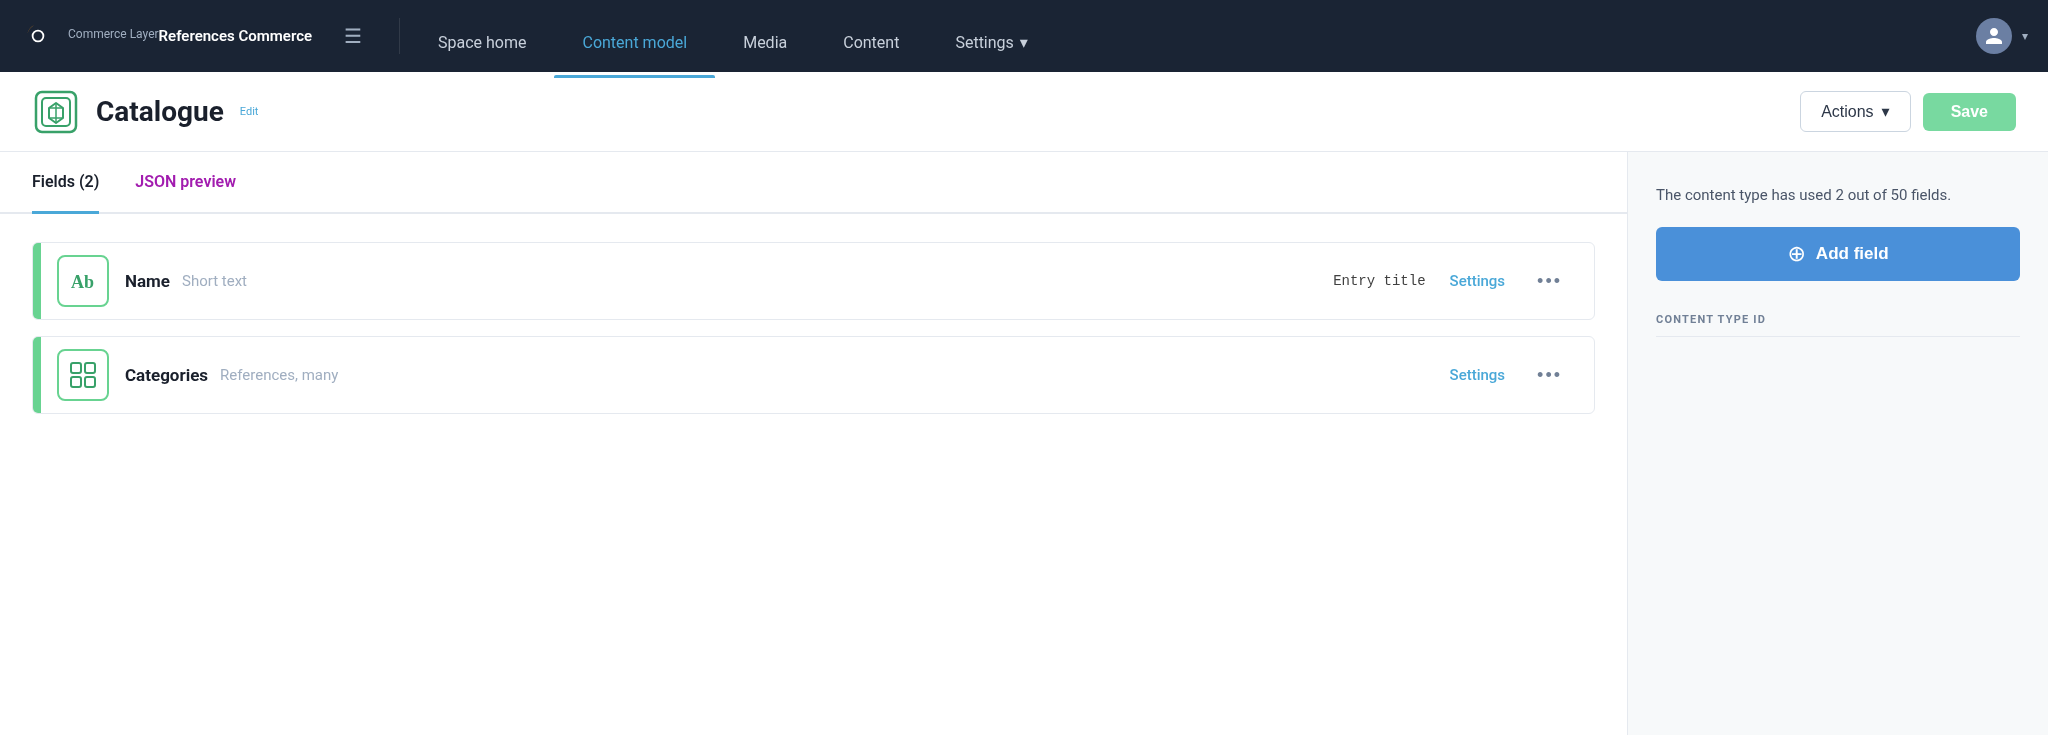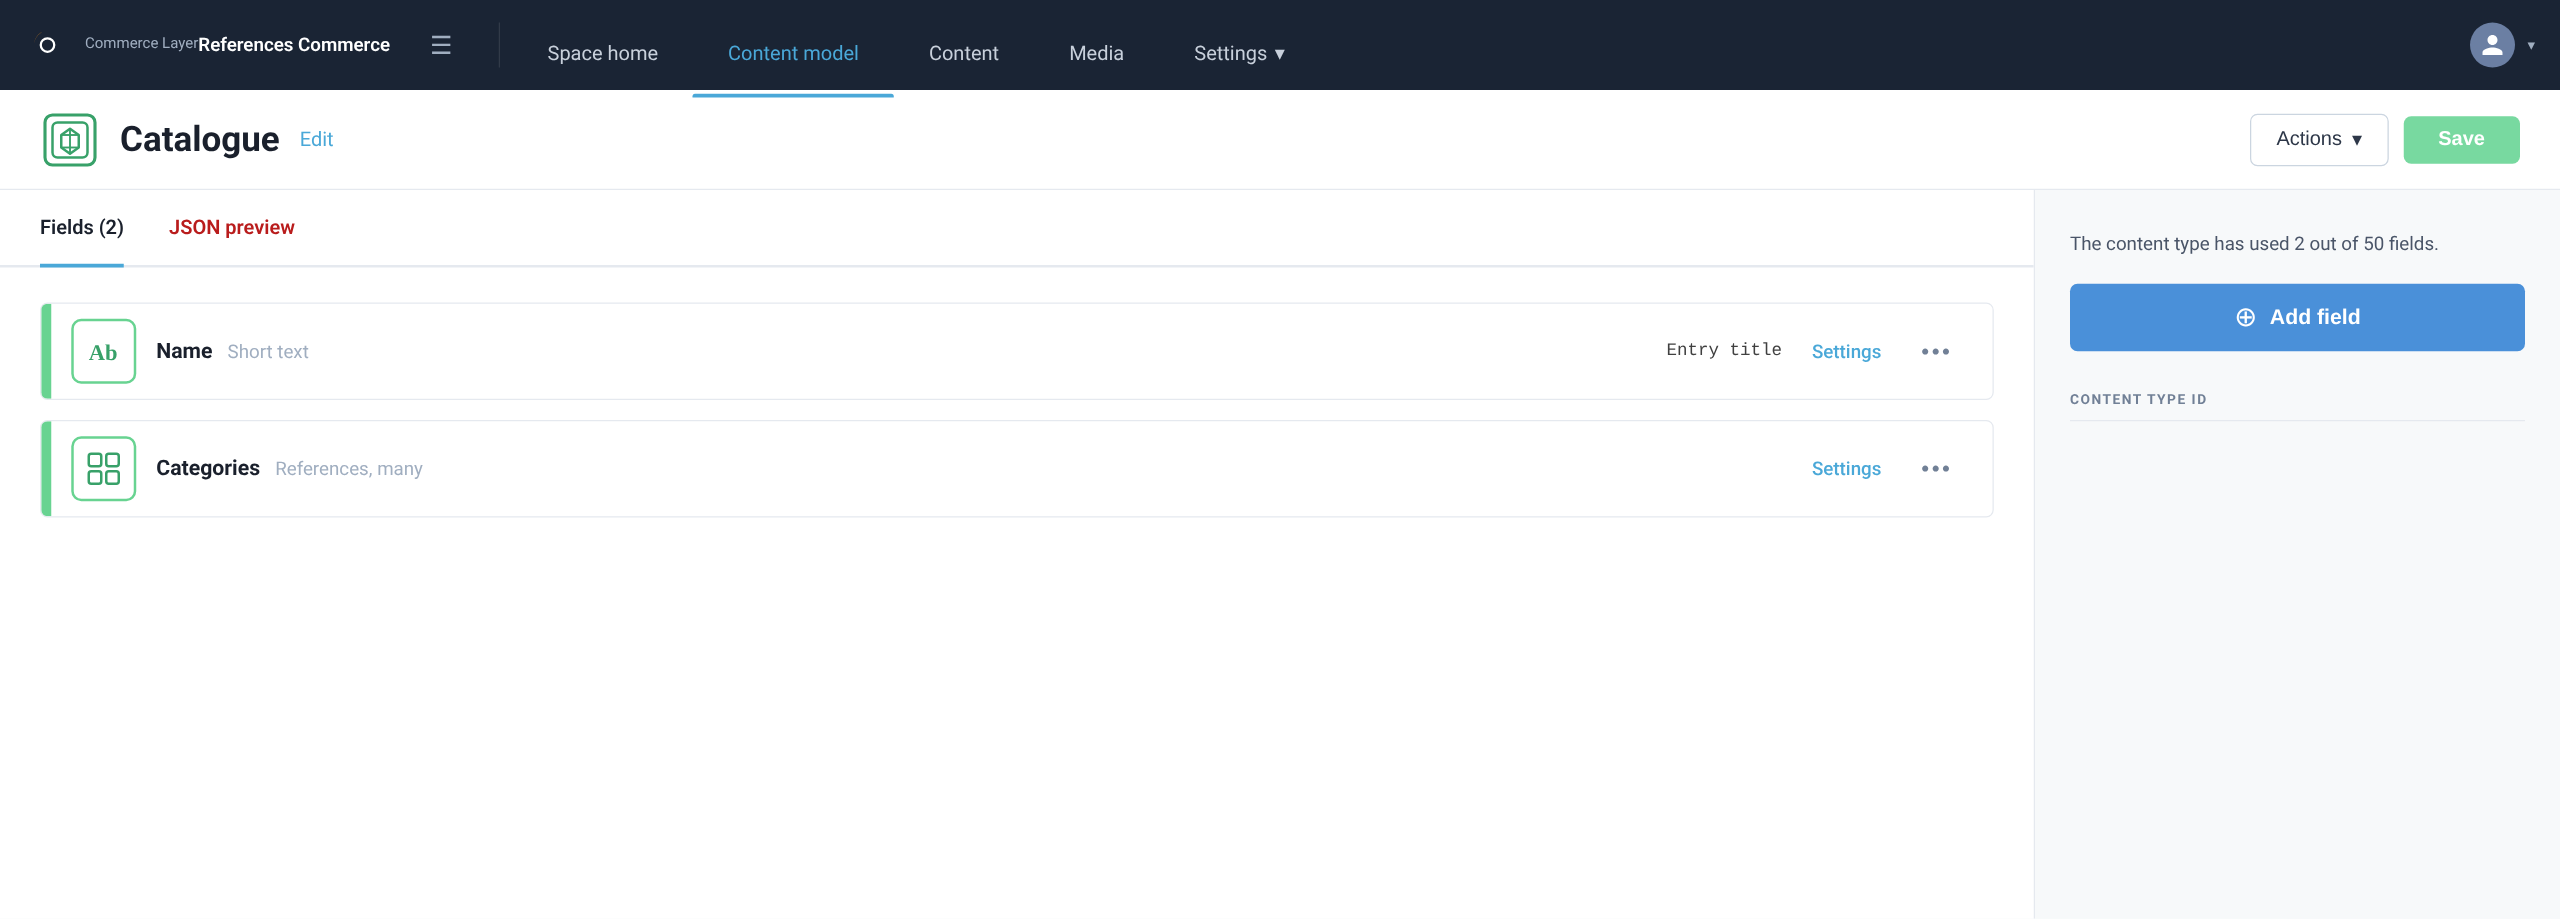--- a/index.html
+++ b/index.html
@@ -131,21 +131,21 @@
       align-items: center;
       justify-content: center;
     }
     .page-title {
       font-size: 28px;
       font-weight: 700;
       color: #1a202c;
     }
     .edit-link {
       color: #4aa8d8;
-      font-size: 16px;
+      font-size: 11px;
       text-decoration: none;
       cursor: pointer;
     }
     .page-header-right {
       display: flex;
       align-items: center;
       gap: 12px;
     }
     .actions-btn {
       display: flex;
@@ -194,21 +194,21 @@
       display: flex;
       border-bottom: 2px solid #e5e9ef;
       padding: 0 32px;
       align-items: center;
     }
     .tab {
       padding: 20px 0;
       margin-right: 36px;
       font-size: 16px;
       font-weight: 600;
-      color: #b91c1c;
+      color: #a21caf;
       cursor: pointer;
       position: relative;
       border-bottom: 3px solid transparent;
       margin-bottom: -2px;
     }
     .tab.active {
       color: #1a202c;
       border-bottom: 3px solid #4aa8d8;
     }
 
@@ -360,22 +360,22 @@
     </svg>
     <div class="brand-text">
       <span class="brand-name">Commerce Layer</span>
       <span class="brand-space">References Commerce</span>
     </div>
     <button class="hamburger-btn">☰</button>
   </div>
   <div class="nav-links">
     <a class="nav-link">Space home</a>
     <a class="nav-link active">Content model</a>
+    <a class="nav-link">Media</a>
     <a class="nav-link">Content</a>
-    <a class="nav-link">Media</a>
     <a class="nav-link settings-link">
       <span>Settings</span>
       <span>▾</span>
     </a>
   </div>
   <div class="nav-right">
     <button class="avatar-btn">
       <svg viewBox="0 0 24 24" fill="currentColor" width="20" height="20">
         <path d="M12 12c2.7 0 4.8-2.1 4.8-4.8S14.7 2.4 12 2.4 7.2 4.5 7.2 7.2 9.3 12 12 12zm0 2.4c-3.2 0-9.6 1.6-9.6 4.8v2.4h19.2v-2.4c0-3.2-6.4-4.8-9.6-4.8z"></path>
       </svg>

